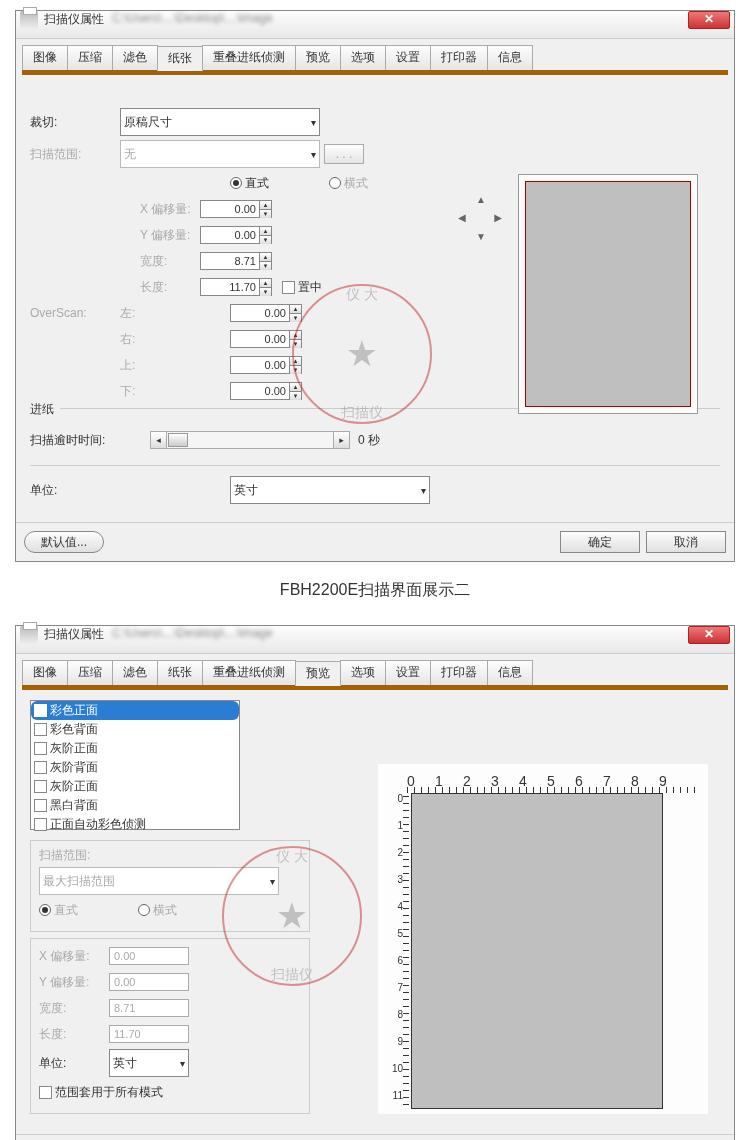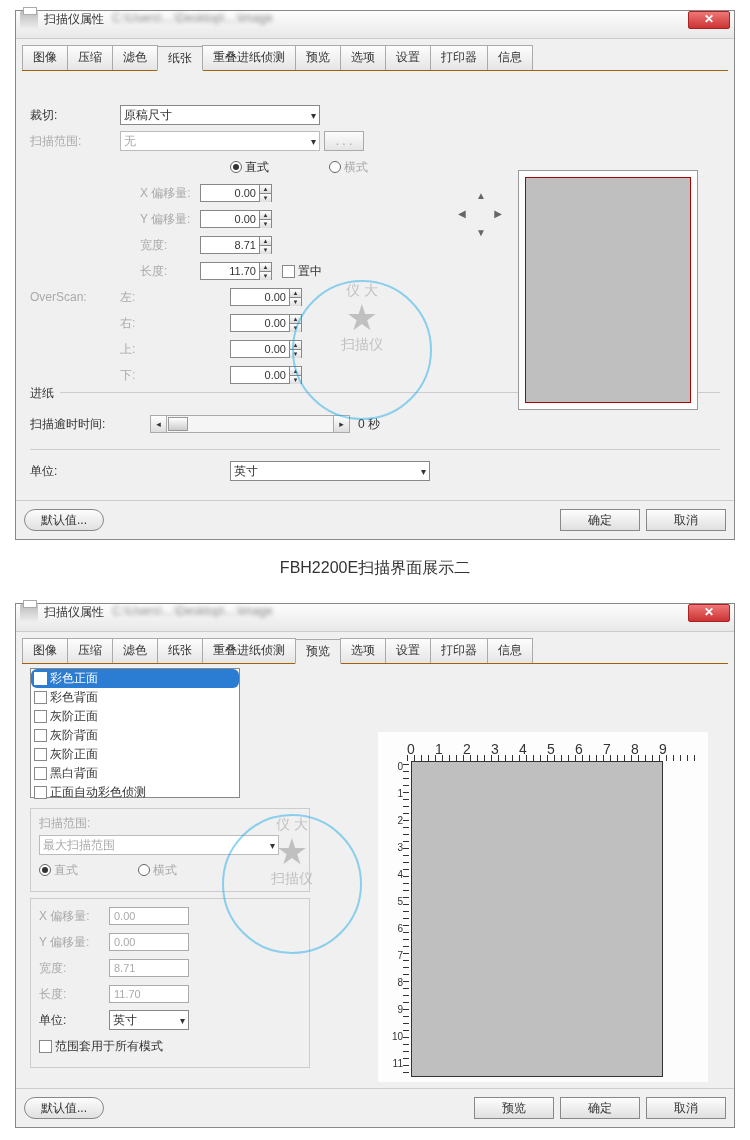--- a/index.html
+++ b/index.html
@@ -26,37 +26,37 @@
 .titlebar .blurred { filter: blur(2px); color: #888; margin-left: 8px; }
 .close-btn {
   margin-left: auto; width: 42px; height: 18px;
   background: linear-gradient(#e77,#c33); border: 1px solid #a22;
   border-radius: 2px; color: #fff; text-align: center; line-height: 15px;
   font-weight: bold; cursor: pointer;
 }
 
 .client { background: #f0f0f0; padding: 6px; }
 
-.tabs { display: flex; border-bottom: 1px solid #a16207; margin-bottom: 0; }
+.tabs { display: flex; border-bottom: 5px solid #a16207; margin-bottom: 6px; }
 .tab {
   padding: 3px 10px; border: 1px solid #aaa; border-bottom: none;
   background: linear-gradient(#fdfdfd,#e5e5e5); margin-right: -1px;
   cursor: pointer; font-size: 12px;
 }
 .tab.active { background: #f0f0f0; border-bottom: 1px solid #f0f0f0; position: relative; top: 1px; }
 
 .panel { background: #f0f0f0; padding: 4px 8px 8px; }
 
 .row { display: flex; align-items: center; margin-bottom: 4px; min-height: 22px; }
 .lbl { width: 90px; color: #333; }
 .lbl.dim { color: #aaa; }
 .sublbl { width: 60px; color: #aaa; margin-left: 110px; }
 
 select, .dropdown {
-  height: 20px; border: 1px solid #888; background: #fff;
+  height: 28px; border: 1px solid #888; background: #fff;
   font-size: 12px; padding: 0 3px;
 }
 .dropdown { display: inline-flex; align-items: center; justify-content: space-between; }
 .dropdown::after { content: "▾"; font-size: 10px; color: #333; margin-left: 4px; }
 .dropdown.wide { width: 200px; }
 .dropdown.dim { color: #aaa; border-color: #bbb; }
 
 .numbox {
   width: 60px; height: 18px; border: 1px solid #888; background: #fff;
   text-align: right; padding-right: 3px; display: inline-flex;
@@ -129,23 +129,23 @@
 .ruler-ticks-h { position: absolute; left: 28px; top: 22px; right: 8px; height: 6px; background: repeating-linear-gradient(90deg,#333 0,#333 1px,transparent 1px,transparent 7px); }
 .ruler-ticks-v { position: absolute; left: 24px; top: 28px; width: 6px; bottom: 8px; background: repeating-linear-gradient(0deg,#333 0,#333 1px,transparent 1px,transparent 7px); }
 .page-prev { position: absolute; left: 32px; top: 28px; width: 252px; height: 316px; background: #bfbfbf; border: 1px solid #333; }
 
 .fieldgroup { border: 1px solid #ccc; padding: 6px 8px; margin-bottom: 6px; width: 280px; }
 .fieldgroup.dim { color: #aaa; }
 
 .inputflat { width: 80px; height: 18px; border: 1px solid #aaa; background: #fff; padding: 0 4px; font-size: 11px; display: inline-flex; align-items: center; }
 
 .watermark {
-  position: absolute; width: 140px; height: 140px; border: 2px solid #0ea5e9;
+  position: absolute; width: 140px; height: 140px; border: 2px solid #b91c1c;
   border-radius: 50%; opacity: 0.45; pointer-events: none;
-  display: flex; flex-direction: column; align-items: center; justify-content: flex-start;
+  display: flex; flex-direction: column; align-items: center; justify-content: space-between;
   color: #888; font-size: 14px;
 }
 .watermark .star { font-size: 36px; line-height: 36px; }
 
 .rel { position: relative; }
 </style>
 </head>
 <body>
 
 <div class="window rel">

